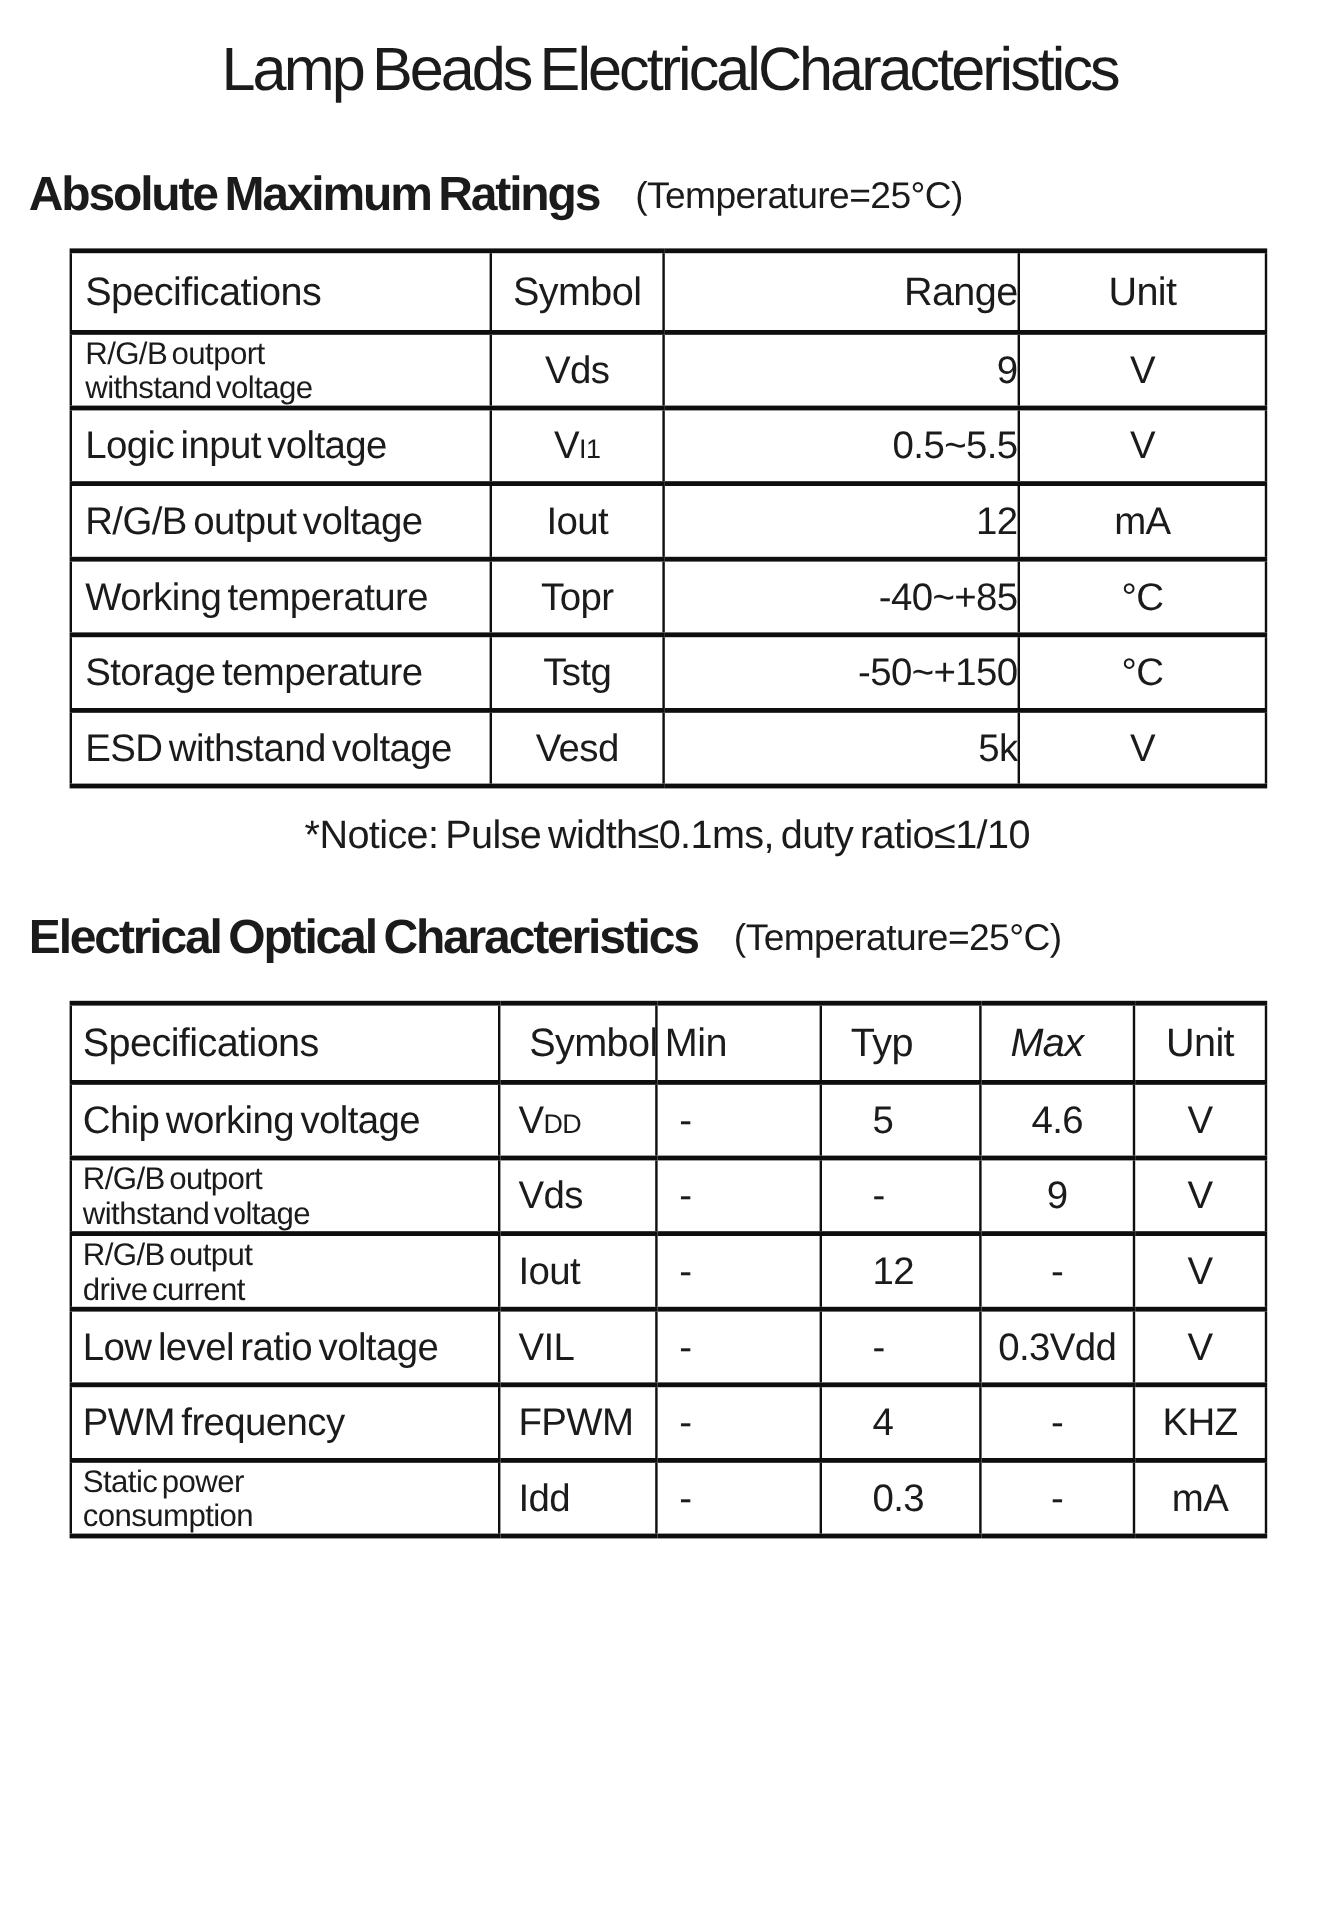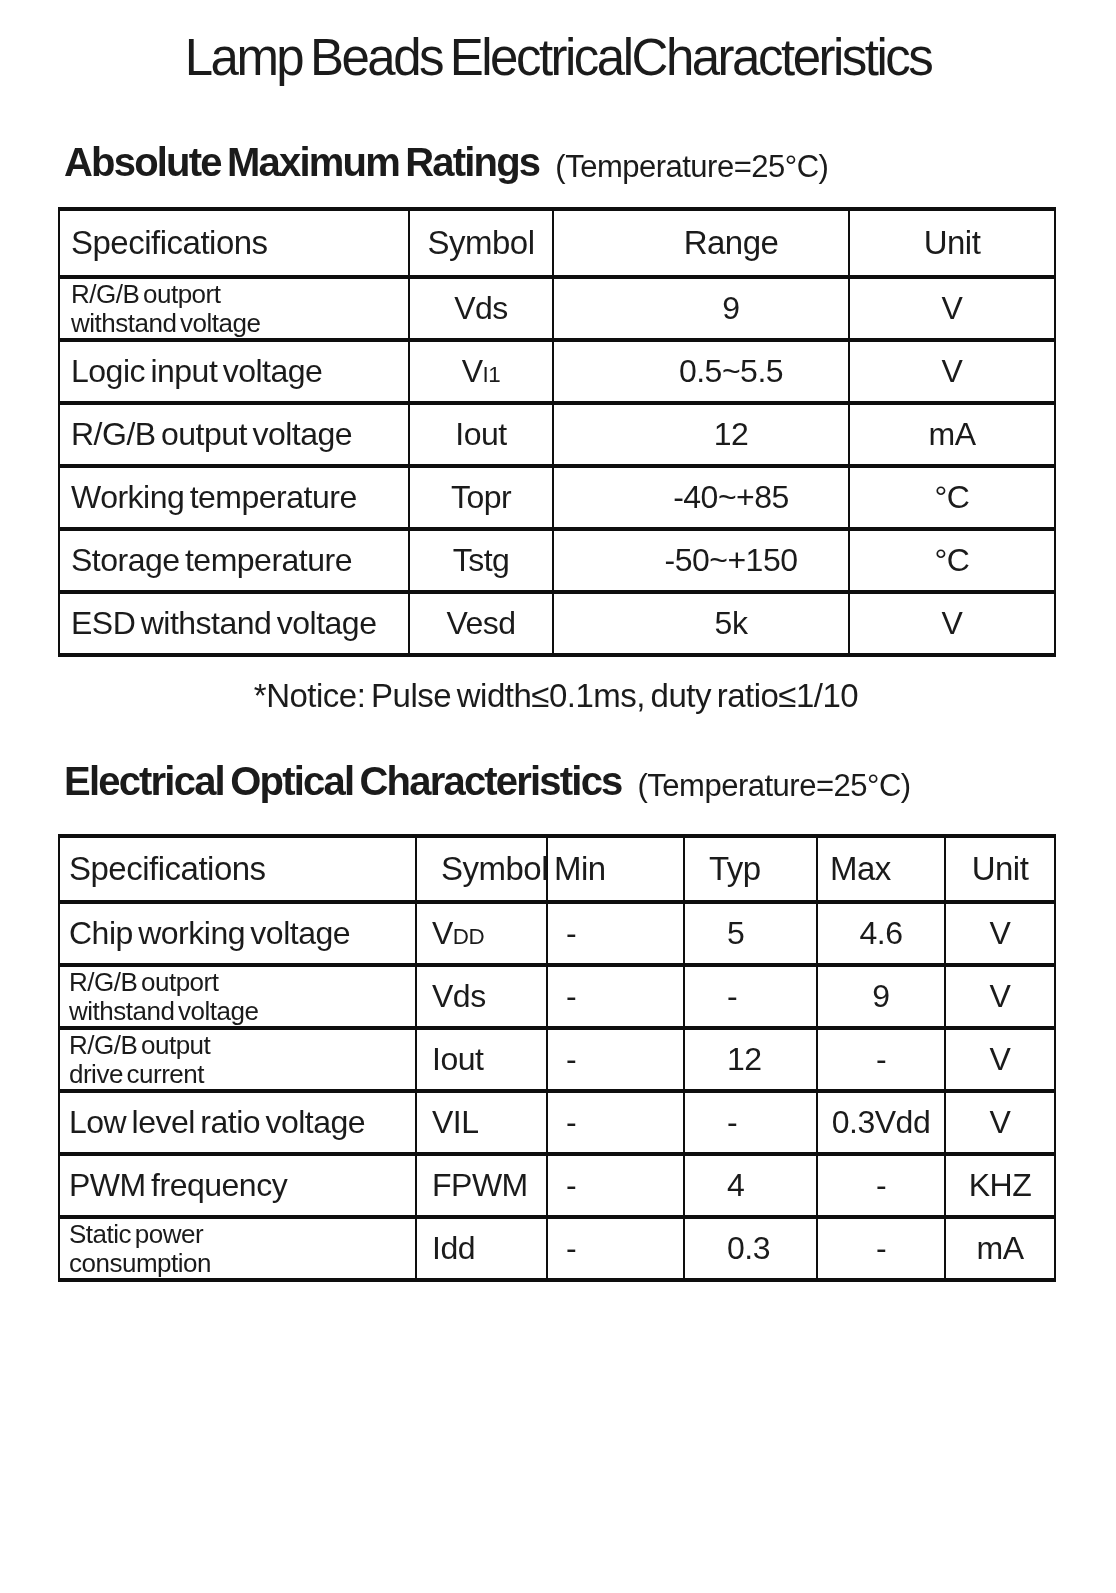--- a/index.html
+++ b/index.html
@@ -14,25 +14,26 @@
   }
   .page-title {
     text-align: center;
     font-size: 51px;
     font-weight: 400;
     letter-spacing: -2.5px;
     word-spacing: -4px;
     line-height: 1.1;
   }
   .section-head {
-    margin-left: 64px;
+    margin-left: 24px;
     margin-right: 40px;
     display: flex;
-    align-items: flex-end;
+    align-items: center;
     white-space: nowrap;
+    gap: 14px;
   }
   .section-head .heading {
     font-size: 40px;
     font-weight: 700;
     letter-spacing: -1.8px;
     word-spacing: -3px;
   }
   .section-head .subheading {
     font-size: 31px;
     font-weight: 400;
@@ -63,33 +64,33 @@
     white-space: nowrap;
   }
   .t1 th { height: 68px; font-size: 33px; }
   .t1 td { height: 63px; font-size: 32px; }
   .t2 th { height: 66px; font-size: 33px; }
   .t2 td { height: 63px; font-size: 32px; }
 
   
   .t1 .col-spec   { text-align: left;  padding-left: 11px; }
   .t1 .col-symbol { text-align: center; }
-  .t1 .col-range  { text-align: center;  padding-left: 60px; }
+  .t1 .col-range  { text-align: right;  padding-left: 60px; }
   .t1 .col-unit   { text-align: center; }
 
   
   .t2 .col-spec   { text-align: left; padding-left: 9px; }
   .t2 td.col-symbol { text-align: left; padding-left: 15px; }
   .t2 th.col-symbol { text-align: left; padding-left: 24px; }
   .t2 td.col-min  { text-align: left; padding-left: 18px; }
   .t2 th.col-min  { text-align: left; padding-left: 6px; }
   .t2 td.col-typ  { text-align: left; padding-left: 42px; }
   .t2 th.col-typ  { text-align: left; padding-left: 24px; }
   .t2 td.col-max  { text-align: center; }
-  .t2 th.col-max  { text-align: left; padding-left: 12px; }
+  .t2 th.col-max  { text-align: left; padding-left: 24px; font-style: italic; }
   .t2 .col-unit   { text-align: center; }
 
   .spec-two-line { font-size: 26px; line-height: 1.1; white-space: nowrap; }
   .sym-small { font-size: 0.70em; }
 
   .notice {
     width: 996px;
     margin-left: 58px;
     margin-top: 20px;
     text-align: center;

